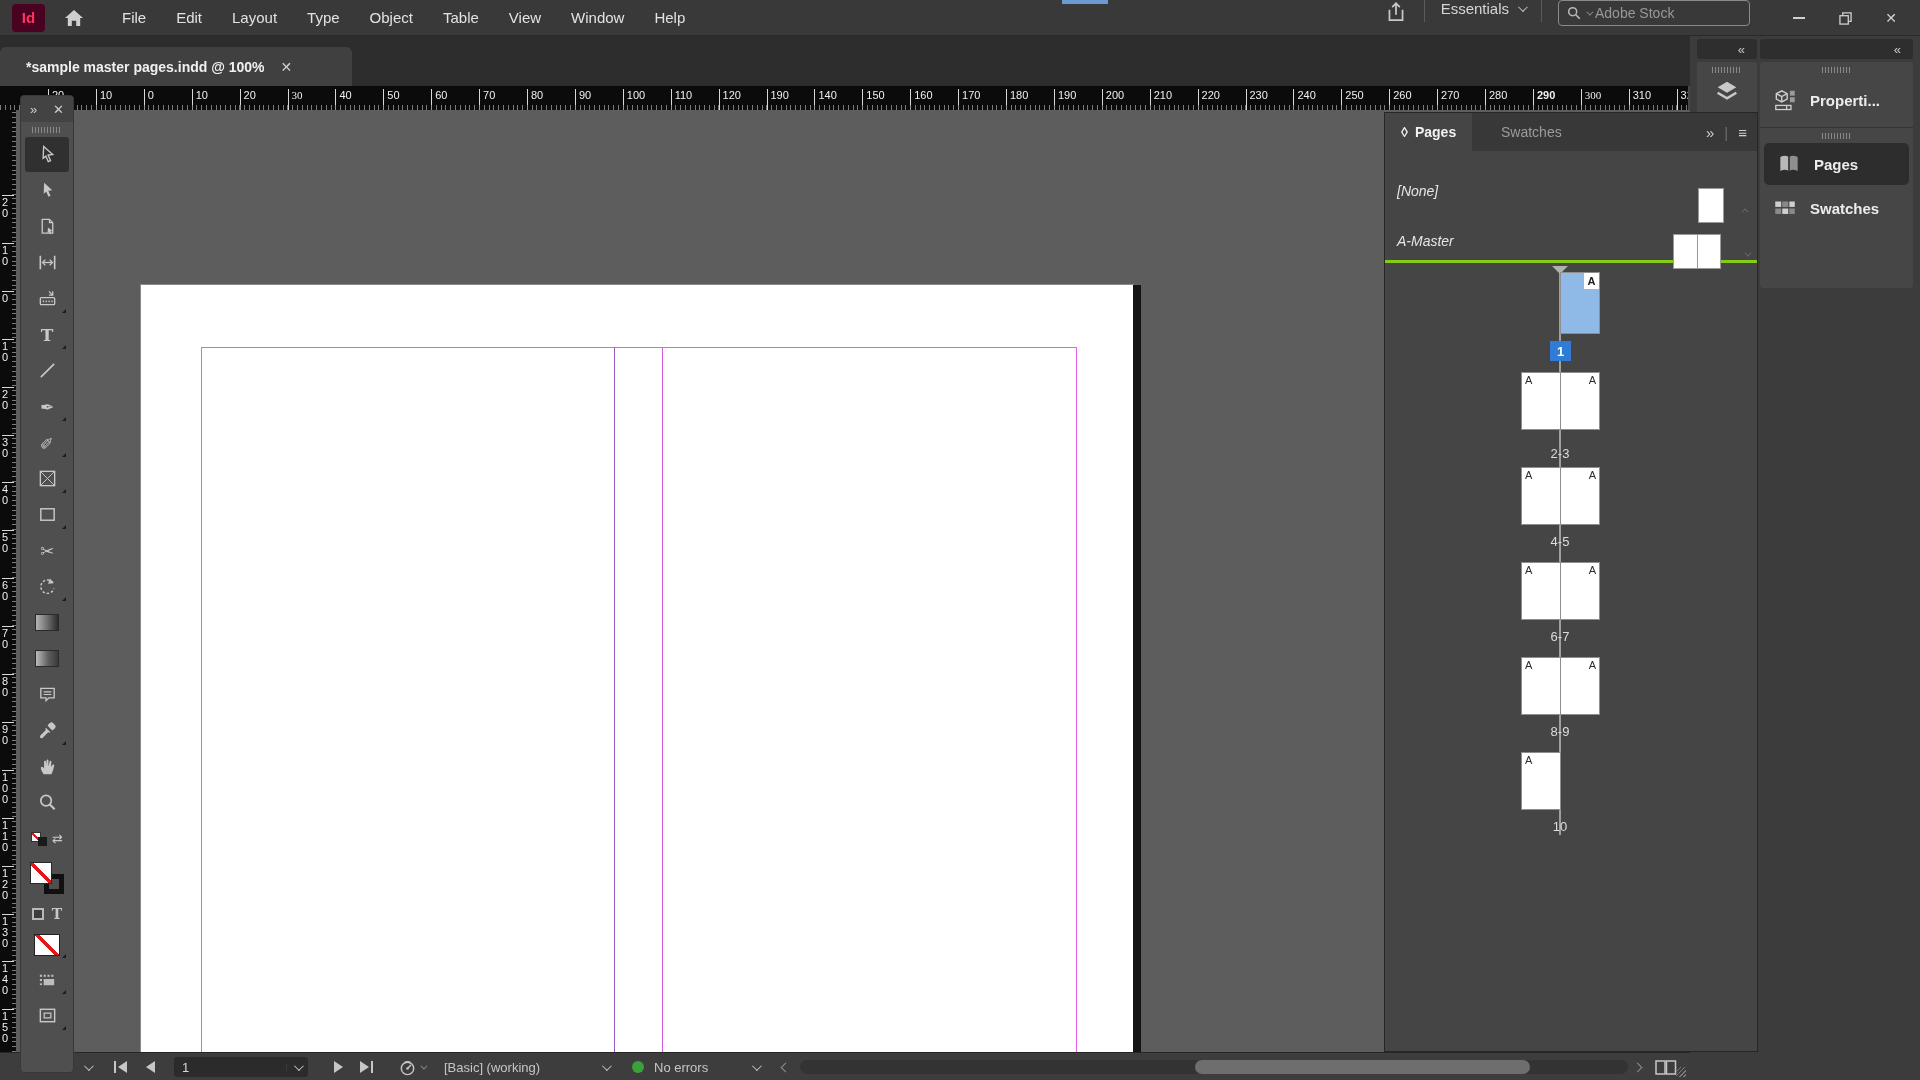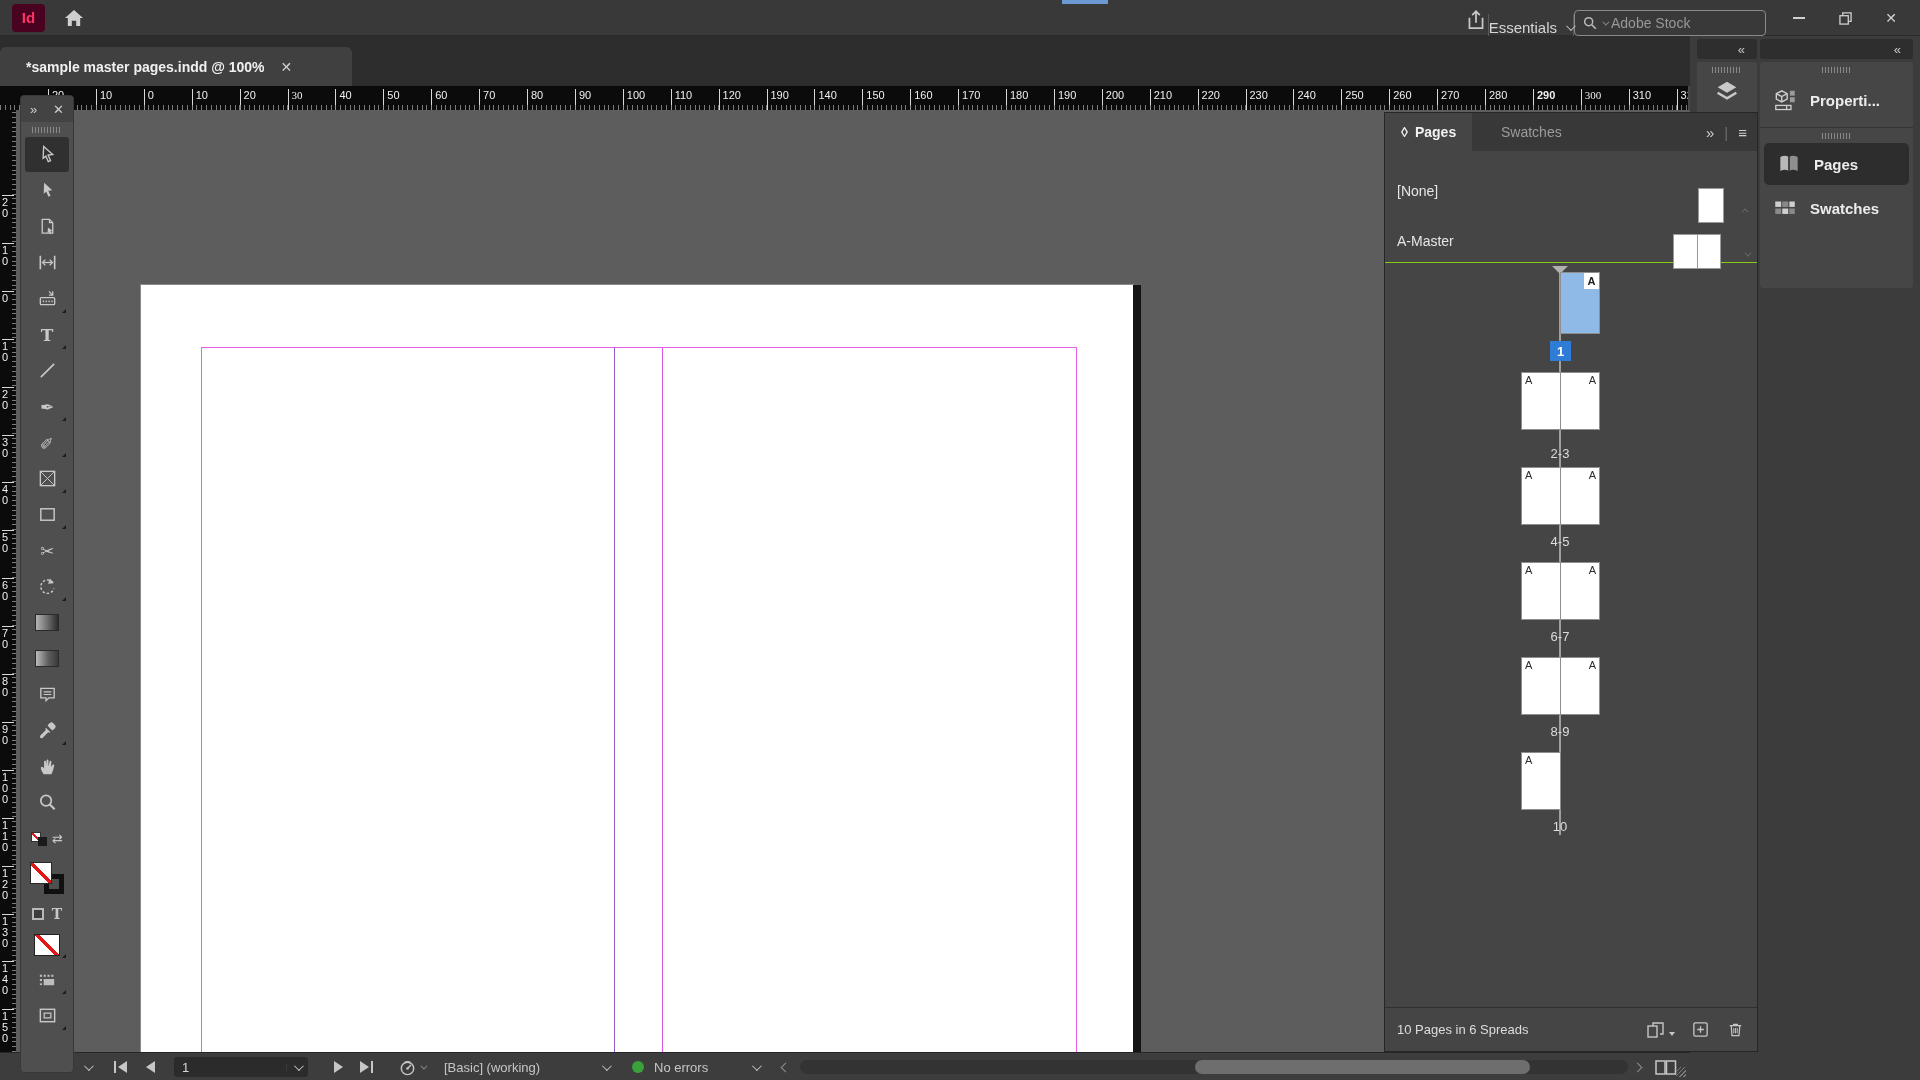--- a/index.html
+++ b/index.html
@@ -7,21 +7,21 @@
     font-family:"Liberation Sans", sans-serif; -webkit-font-smoothing:antialiased; }
   .app { position:relative; width:1920px; height:1080px; background:#3a3a3a; }
 
   
   .topbar { position:absolute; left:0; top:0; width:1920px; height:36px; background:#393939; border-bottom:1px solid #2a2a2a; display:flex; align-items:center; z-index:20; }
   .brand { width:33px; height:28px; margin:0 14px 0 12px; background:#49021f; border-radius:4px; color:#ff3366; font-weight:bold; font-size:15px; display:flex; align-items:center; justify-content:center; }
   .home-btn { width:30px; height:26px; display:flex; align-items:center; justify-content:center; margin-right:18px; }
   .menus { display:flex; height:36px; align-items:center; }
   .menu-item { padding:0 15px; font-size:15px; color:#e2e2e2; height:36px; line-height:36px; cursor:default; }
   .accent-strip { position:absolute; left:1062px; top:0; width:46px; height:4px; background:#6b9bd2; }
-  .topbar-right { position:absolute; right:6px; top:0; height:36px; display:flex; align-items:flex-end; gap:0; }
+  .topbar-right { position:absolute; right:6px; top:0; height:36px; display:flex; align-items:flex-start; gap:16px; }
   .vdiv { width:1px; height:22px; background:#5a5a5a; }
   .workspace { display:flex; align-items:center; gap:9px; color:#d6d6d6; font-size:15px; }
   .searchbox { width:192px; height:26px; border:1px solid #8a8a8a; border-radius:4px; display:flex; align-items:center; padding:0 7px; gap:4px; }
   .searchbox input { background:transparent; border:none; outline:none; color:#cccccc; font-size:14px; width:130px; font-family:"Liberation Sans",sans-serif; }
   .searchbox input::placeholder { color:#989898; }
   .winctl { display:flex; align-items:center; gap:0; margin-left:10px; }
   .winbtn { width:46px; height:36px; display:flex; align-items:center; justify-content:center; color:#d0d0d0; font-size:14px; }
   .minbar { width:12px; height:2px; background:#d0d0d0; }
 
   .chev { display:inline-block; width:7px; height:7px; border-right:1.6px solid #bdbdbd; border-bottom:1.6px solid #bdbdbd; }
@@ -96,21 +96,21 @@
   .hthumb { position:absolute; left:395px; top:0; width:335px; height:14px; background:#6e6e6e; border-radius:7px; }
   .corner-grip { position:absolute; right:4px; bottom:3px; width:10px; height:10px;
     background:repeating-linear-gradient(135deg,#7a7a7a 0 1px,transparent 1px 3px); }
 
   
   .pages-panel { position:absolute; left:1384px; top:112px; width:374px; height:940px; background:#454545; border:1px solid #262626; z-index:15; }
   .pp-header { position:relative; width:100%; height:38px; background:#383838; }
   .pp-tab { position:absolute; top:0; height:38px; display:flex; align-items:center; gap:7px; padding:0 16px; font-size:14px; color:#9c9c9c; }
   .pp-tab.active { background:#454545; color:#f2f2f2; font-weight:bold; }
   .pp-hicons { position:absolute; right:10px; top:0; height:38px; display:flex; align-items:center; gap:10px; color:#cfcfcf; font-size:15px; }
-  .pp-masters { position:relative; width:100%; height:112px; border-bottom:1px solid #84cc16; }
+  .pp-masters { position:relative; width:100%; height:112px; border-bottom:3px solid #84cc16;font-style:italic; }
   .m-name { position:absolute; left:12px; font-size:14px; color:#e5e5e5; }
   .m-thumb { position:absolute; background:#ffffff; box-shadow:0 0 0 1px #9a9a9a; }
   .m-thumb.spread { display:flex; }
   .m-thumb.spread .half { width:23px; height:33px; background:#fff; }
   .m-thumb.spread .half + .half { border-left:1px solid #9a9a9a; }
   .pp-thumbs { position:relative; width:100%; height:745px; overflow:hidden; }
   .spine { position:absolute; left:174px; top:4px; width:2px; height:568px; background:#9f9f9f; }
   .spread-item { position:absolute; left:0; width:374px; height:92px; }
   .pg { position:absolute; top:0; width:38px; height:56px; background:#ffffff; box-shadow:0 0 0 1px #8e8e8e; }
   .pg .mchip { position:absolute; font-size:11px; color:#2b2b2b; top:1px; }
@@ -140,20 +140,31 @@
 
 <div class="app">
 
   <div class="topbar">
     <div class="brand">Id</div>
     <div class="home-btn">
       <svg viewBox="0 0 22 22" width="22" height="22">
           <path d="M11 3 L20 11 H17.2 V19 H13.2 V13.8 H8.8 V19 H4.8 V11 H2 Z" fill="#cfcfcf"></path>
         </svg>
     </div>
+    <div class="menus" id="menu-bar">
+        <div class="menu-item">File</div>
+        <div class="menu-item">Edit</div>
+        <div class="menu-item">Layout</div>
+        <div class="menu-item">Type</div>
+        <div class="menu-item">Object</div>
+        <div class="menu-item">Table</div>
+        <div class="menu-item">View</div>
+        <div class="menu-item">Window</div>
+        <div class="menu-item">Help</div>
+      </div>
     <div class="accent-strip"></div>
     <div class="topbar-right">
       <div>
         <svg viewBox="0 0 22 22" width="24" height="24">
             <path d="M5 9 v9.5 h12 V9" fill="none" stroke="#c8c8c8" stroke-width="1.6"></path>
             <path d="M11 13.5 V3.5 M7.5 6.5 L11 3 l3.5 3.5" fill="none" stroke="#c8c8c8" stroke-width="1.6"></path>
           </svg>
       </div>
       <div class="vdiv"></div>
       <div class="workspace">
@@ -607,43 +618,20 @@
           </div>
           <div class="sp-label" style="top: 66px;">8-9</div>
         </div>
         <div class="spread-item" style="top: 490px;">
           <div class="pg left">
             <div class="mchip">A</div>
           </div>
           <div class="sp-label" style="top: 66px;">10</div>
         </div>
       </div>
-    <div class="pp-footer">
-      <span class="summary">10 Pages in 6 Spreads</span>
-      <span class="ficon">
-        <svg viewBox="0 0 22 20" width="22" height="20">
-            <rect x="3" y="6" width="9" height="11" fill="none" stroke="#c6c6c6" stroke-width="1.4"></rect>
-            <path d="M8 6 V3 h10 v11 h-3" fill="none" stroke="#c6c6c6" stroke-width="1.4"></path>
-          </svg>
-        <span style="width:0;height:0;border-left:3.5px solid transparent;border-right:3.5px solid transparent;border-top:4.5px solid #c6c6c6;margin:8px 0 0 2px"></span>
-      </span>
-      <span class="ficon">
-        <svg viewBox="0 0 20 20" width="19" height="19">
-            <rect x="3" y="3" width="14" height="14" rx="1.5" fill="none" stroke="#c6c6c6" stroke-width="1.4"></rect>
-            <path d="M10 6.5 V13.5 M6.5 10 H13.5" stroke="#c6c6c6" stroke-width="1.4"></path>
-          </svg>
-      </span>
-      <span class="ficon">
-        <svg viewBox="0 0 20 20" width="19" height="19">
-            <path d="M4 6 h12 M8 6 V4.5 h4 V6" stroke="#c6c6c6" stroke-width="1.3" fill="none"></path>
-            <path d="M5.5 6 l.8 10.5 h7.4 l.8-10.5" fill="none" stroke="#c6c6c6" stroke-width="1.3"></path>
-            <path d="M8.2 8.5 v5.5 M10 8.5 v5.5 M11.8 8.5 v5.5" stroke="#c6c6c6" stroke-width="1"></path>
-          </svg>
-      </span>
-    </div>
   </div>
 
   <div class="right-col">
     <div class="collapse-bar" style="left:7px;width:60px">«</div>
     <div class="collapse-bar" style="left:70px;width:153px">«</div>
     <div class="dockbox" style="left:7px;top:26px;width:60px;height:62px">
       <div class="grip"></div>
       <div style="display:flex;justify-content:center">
         <svg viewBox="0 0 24 24" width="28" height="28">
             <path d="M12 4 L20 8.8 12 13.6 4 8.8 Z" fill="#c9c9c9"></path>

